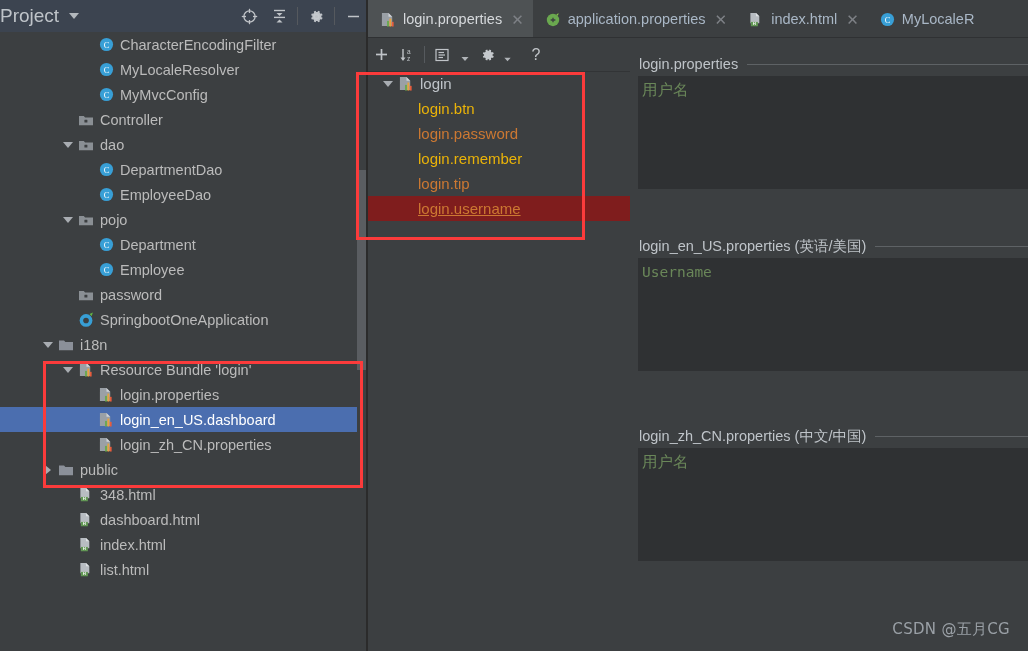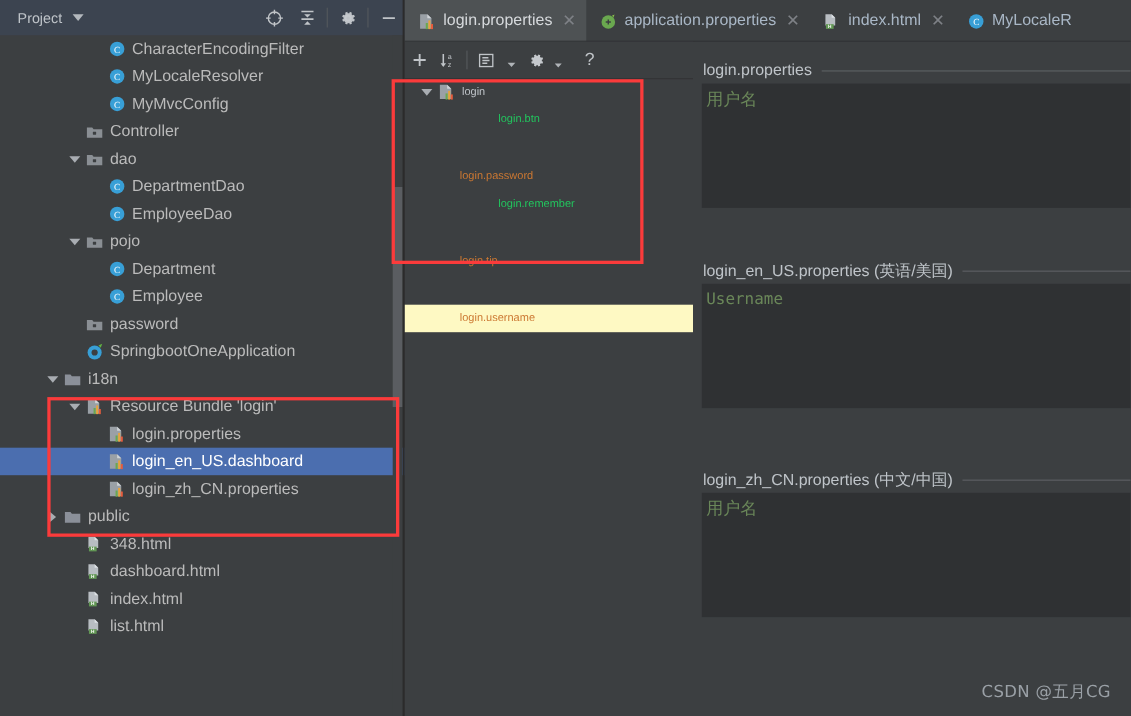--- a/index.html
+++ b/index.html
@@ -23,22 +23,22 @@
     background: #3c3f41;
   }
   #project-header {
     position: absolute; left: 0; top: 0;
     width: 368px; height: 32px;
     background: #3c4450;
     display: flex; align-items: center;
   }
   #project-title {
     color: #bfc4c9;
-    font-size: 13px;
-    margin-left: 16px;
+    font-size: 19px;
+    margin-left: 0px;
     padding-left: 0px;
     white-space: nowrap;
   }
   .hdr-caret {
     display: inline-block;
     width: 0; height: 0;
     border-left: 5px solid transparent;
     border-right: 5px solid transparent;
     border-top: 6px solid #b3b8bd;
     margin-left: 10px;
@@ -156,27 +156,27 @@
     display: flex; align-items: center; justify-content: center;
   }
   .tb-sep { width: 1px; height: 17px; background: #565a5e; margin: 0 4px; }
   #keys-tree {
     position: absolute; left: 0; top: 33px;
     width: 262px; height: 580px;
   }
   .krow {
     height: 25px;
     display: flex; align-items: center;
-    font-size: 10px;
+    font-size: 15px;
     white-space: nowrap;
   }
   .krow.root { color: #bfc4c9; }
-  .krow.untrans { color: #22c55e; padding-left: 35px; }
-  .krow.trans { color: #cc7832; margin-top: 27px; }
-  .krow.sel { background: #fef9c3; }
+  .krow.untrans { color: #eab308; }
+  .krow.trans { color: #cc7832; }
+  .krow.sel { background: #7f1d1d; text-decoration: underline; }
 
   
   #right-panel {
     position: absolute; left: 630px; top: 38px;
     width: 398px; height: 613px;
     background: #3c3f41;
     overflow: hidden;
   }
   .prop-group { position: absolute; left: 0; width: 398px; }
   .prop-caption {

